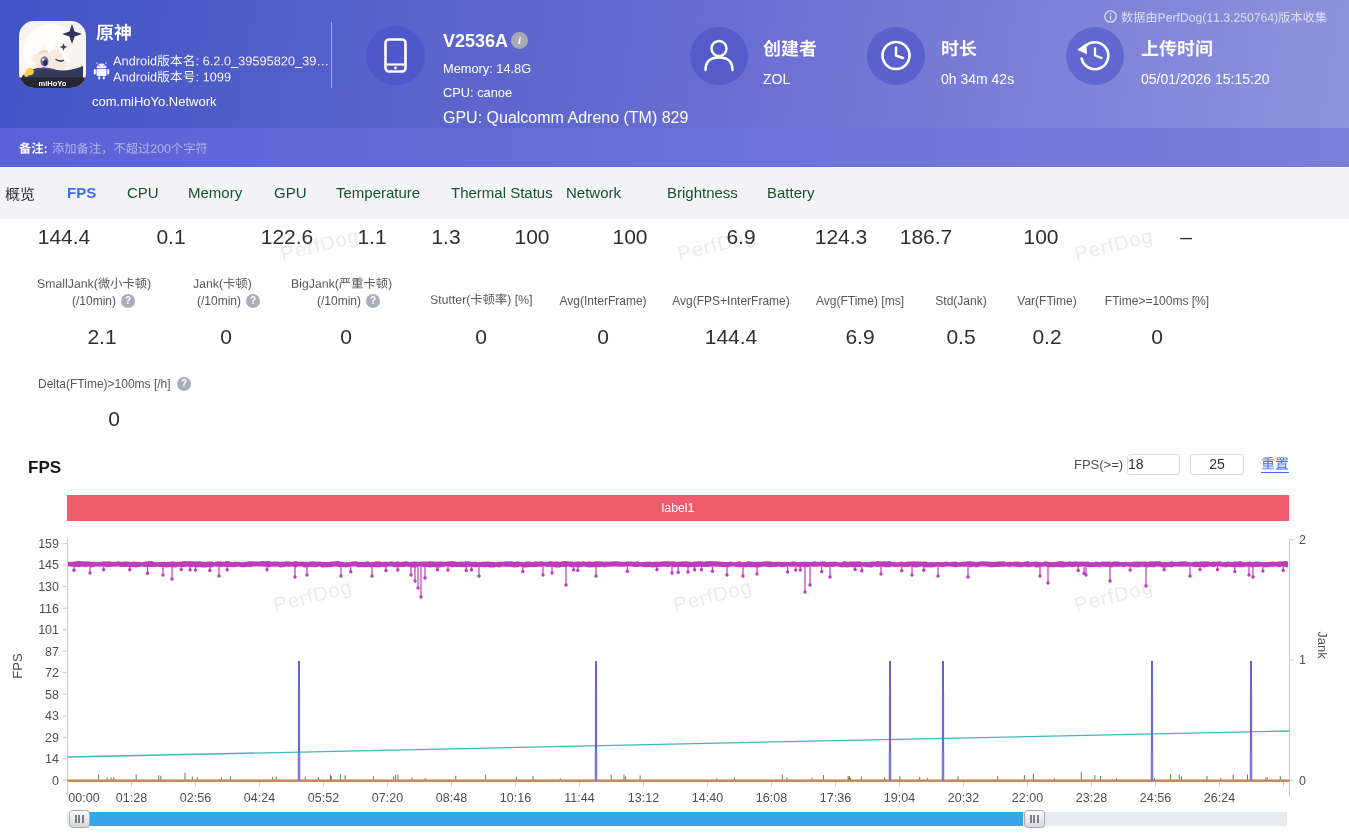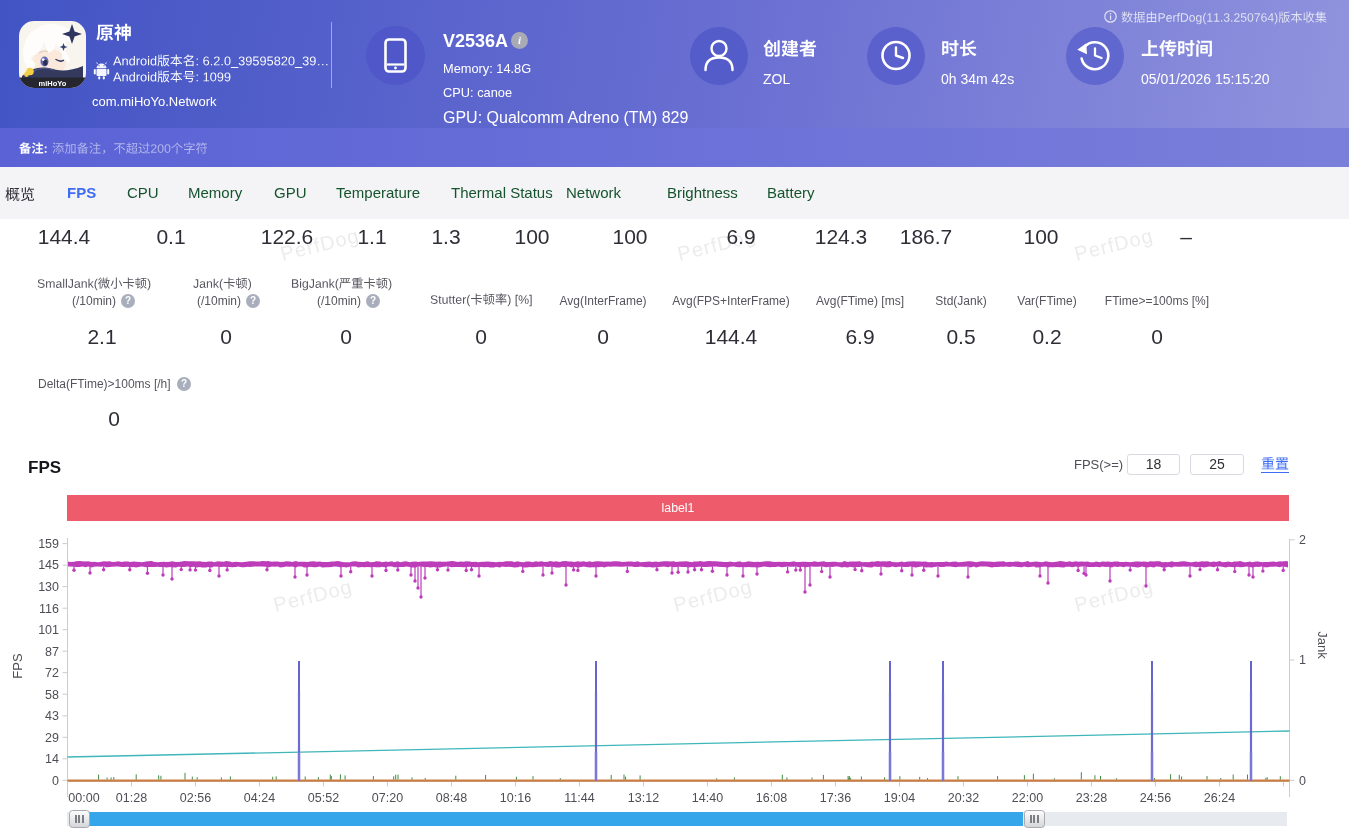--- a/index.html
+++ b/index.html
@@ -184,21 +184,21 @@
 <div class="val" style="left:731px;top:324.5px">144.4</div>
 <div class="val" style="left:860px;top:324.5px">6.9</div>
 <div class="val" style="left:961px;top:324.5px">0.5</div>
 <div class="val" style="left:1047px;top:324.5px">0.2</div>
 <div class="val" style="left:1157px;top:324.5px">0</div>
 <div class="lbl" style="left:38px;top:376.5px;transform:none">Delta(FTime)&gt;100ms [/h]</div>
 <div class="qi" style="left:177px;top:377px">?</div>
 <div class="val" style="left:114px;top:406.5px">0</div>
 <div class="abs" style="left:28px;top:458px;font-size:17px;font-weight:700;color:#16161d">FPS</div>
 <div class="abs" style="left:1074px;top:457px;font-size:13px;color:#4e4e56">FPS(&gt;=)</div>
-<div class="abs" style="left:1127px;top:453.5px;width:53px;height:21px;border:1px solid #d8dbe2;border-radius:3px;background:#fff;font-size:14px;color:#2f2f36;text-align:center;line-height:19px">18</div>
+<div class="abs" style="left:1127px;top:453.5px;width:53px;height:21px;border:1px solid #d8dbe2;border-radius:3px;background:#fff;font-size:14px;color:#2f2f36;text-align:left;line-height:19px">18</div>
 <div class="abs" style="left:1190px;top:453.5px;width:54px;height:21px;border:1px solid #d8dbe2;border-radius:3px;background:#fff;font-size:14px;color:#2f2f36;text-align:center;line-height:19px">25</div>
 <svg style="position:absolute;left:1261px;top:453.3px" width="30" height="21" viewBox="0 -15.68 30 21">
     <path d="M2.22 -7.56L2.22 -3.20L6.42 -3.20L6.42 -2.23L1.78 -2.23L1.78 -1.41L6.42 -1.41L6.42 -0.19L0.73 -0.19L0.73 0.67L13.28 0.67L13.28 -0.19L7.47 -0.19L7.47 -1.41L12.41 -1.41L12.41 -2.23L7.47 -2.23L7.47 -3.20L11.88 -3.20L11.88 -7.56L7.47 -7.56L7.47 -8.41L13.22 -8.41L13.22 -9.28L7.47 -9.28L7.47 -10.36C9.11 -10.48 10.66 -10.66 11.86 -10.86L11.30 -11.67C9.09 -11.28 5.12 -11.02 1.86 -10.94C1.95 -10.72 2.08 -10.34 2.09 -10.11C3.45 -10.14 4.95 -10.19 6.42 -10.28L6.42 -9.28L0.81 -9.28L0.81 -8.41L6.42 -8.41L6.42 -7.56L2.22 -7.56ZM3.25 -5.05L6.42 -5.05L6.42 -3.97L3.25 -3.97L3.25 -5.05ZM7.47 -5.05L10.81 -5.05L10.81 -3.97L7.47 -3.97L7.47 -5.05ZM3.25 -6.80L6.42 -6.80L6.42 -5.75L3.25 -5.75L3.25 -6.80ZM7.47 -6.80L10.81 -6.80L10.81 -5.75L7.47 -5.75L7.47 -6.80ZM23.11 -10.47L25.48 -10.47L25.48 -9.22L23.11 -9.22L23.11 -10.47ZM19.84 -10.47L22.14 -10.47L22.14 -9.22L19.84 -9.22L19.84 -10.47ZM16.64 -10.47L18.88 -10.47L18.88 -9.22L16.64 -9.22L16.64 -10.47ZM16.66 -5.98L16.66 -0.08L14.80 -0.08L14.80 0.70L27.23 0.70L27.23 -0.08L25.31 -0.08L25.31 -5.98L20.94 -5.98L21.12 -6.80L26.91 -6.80L26.91 -7.62L21.28 -7.62L21.44 -8.44L26.53 -8.44L26.53 -11.23L15.64 -11.23L15.64 -8.44L20.36 -8.44L20.25 -7.62L14.95 -7.62L14.95 -6.80L20.11 -6.80L19.94 -5.98L16.66 -5.98ZM17.67 -0.08L17.67 -0.95L24.28 -0.95L24.28 -0.08L17.67 -0.08ZM17.67 -3.84L24.28 -3.84L24.28 -3.03L17.67 -3.03L17.67 -3.84ZM17.67 -4.48L17.67 -5.27L24.28 -5.27L24.28 -4.48L17.67 -4.48ZM17.67 -2.41L24.28 -2.41L24.28 -1.58L17.67 -1.58L17.67 -2.41Z" fill="#3e6cf4"></path>
   </svg>
 <div class="abs" style="left:1261px;top:471.5px;width:28px;height:1px;background:#3e6cf4"></div>
 <div class="abs" style="left:67px;top:495px;width:1222px;height:25.5px;background:#ee5c6b"></div>
 <div class="abs" style="left:0;top:501px;width:1356px;text-align:center;font-size:12.3px;color:#fff">label1</div>
 <svg class="abs" style="left:0;top:0" width="1349" height="833" viewBox="0 0 1349 833">
     <line x1="67.5" y1="538" x2="67.5" y2="797" stroke="#c9ccd1" stroke-width="1"></line>
     <line x1="1289.5" y1="539" x2="1289.5" y2="797" stroke="#c9ccd1" stroke-width="1"></line>

